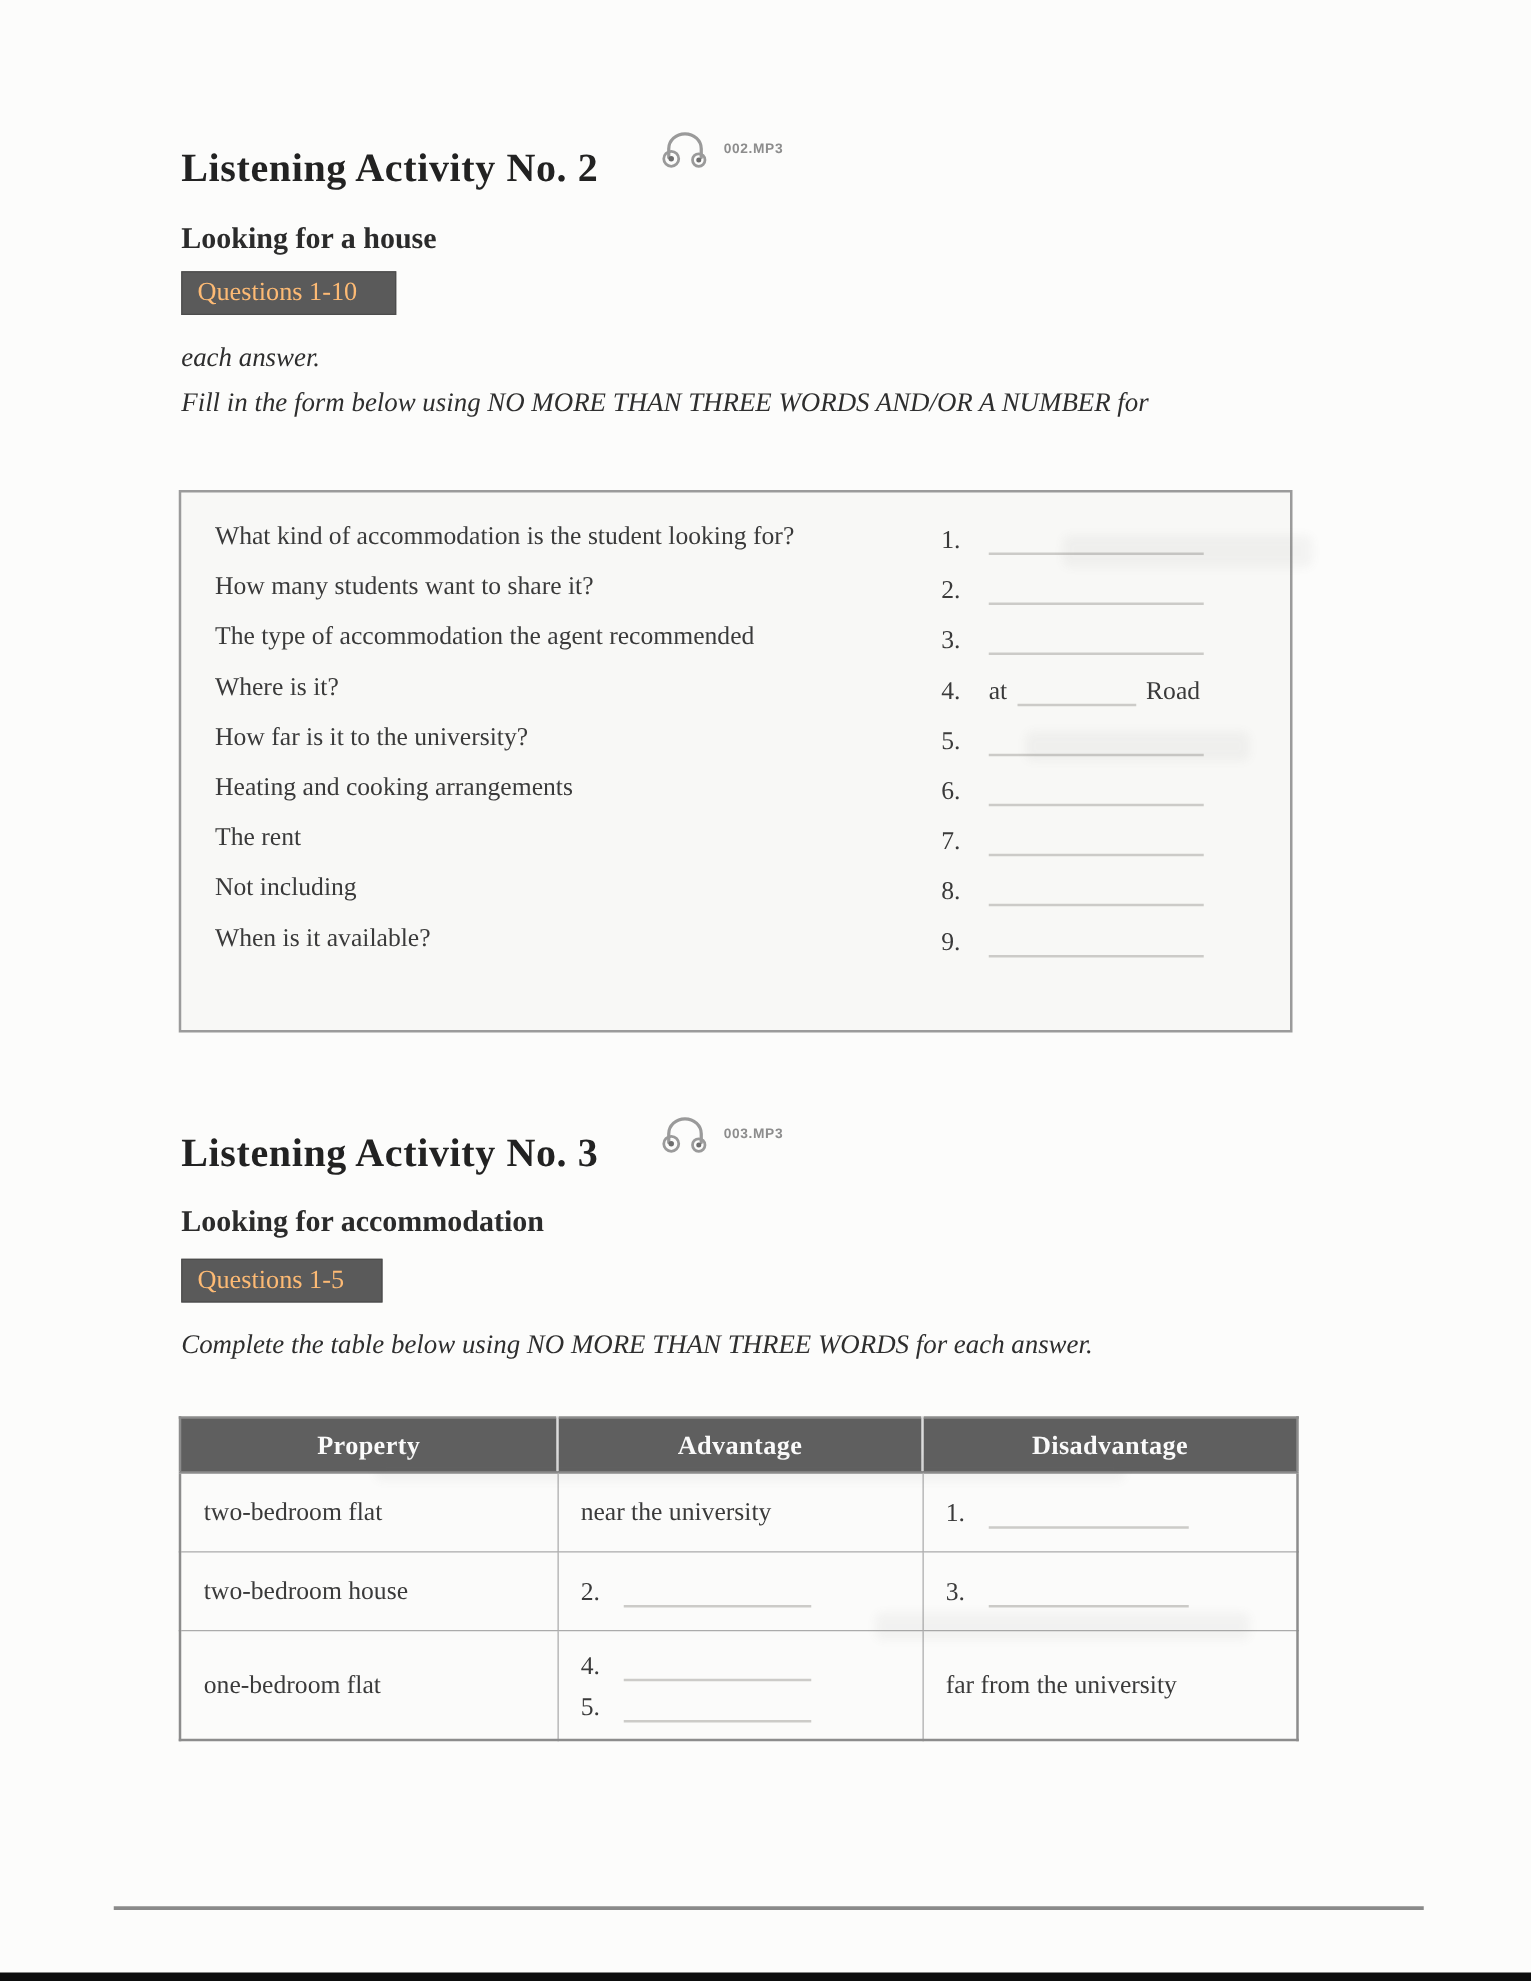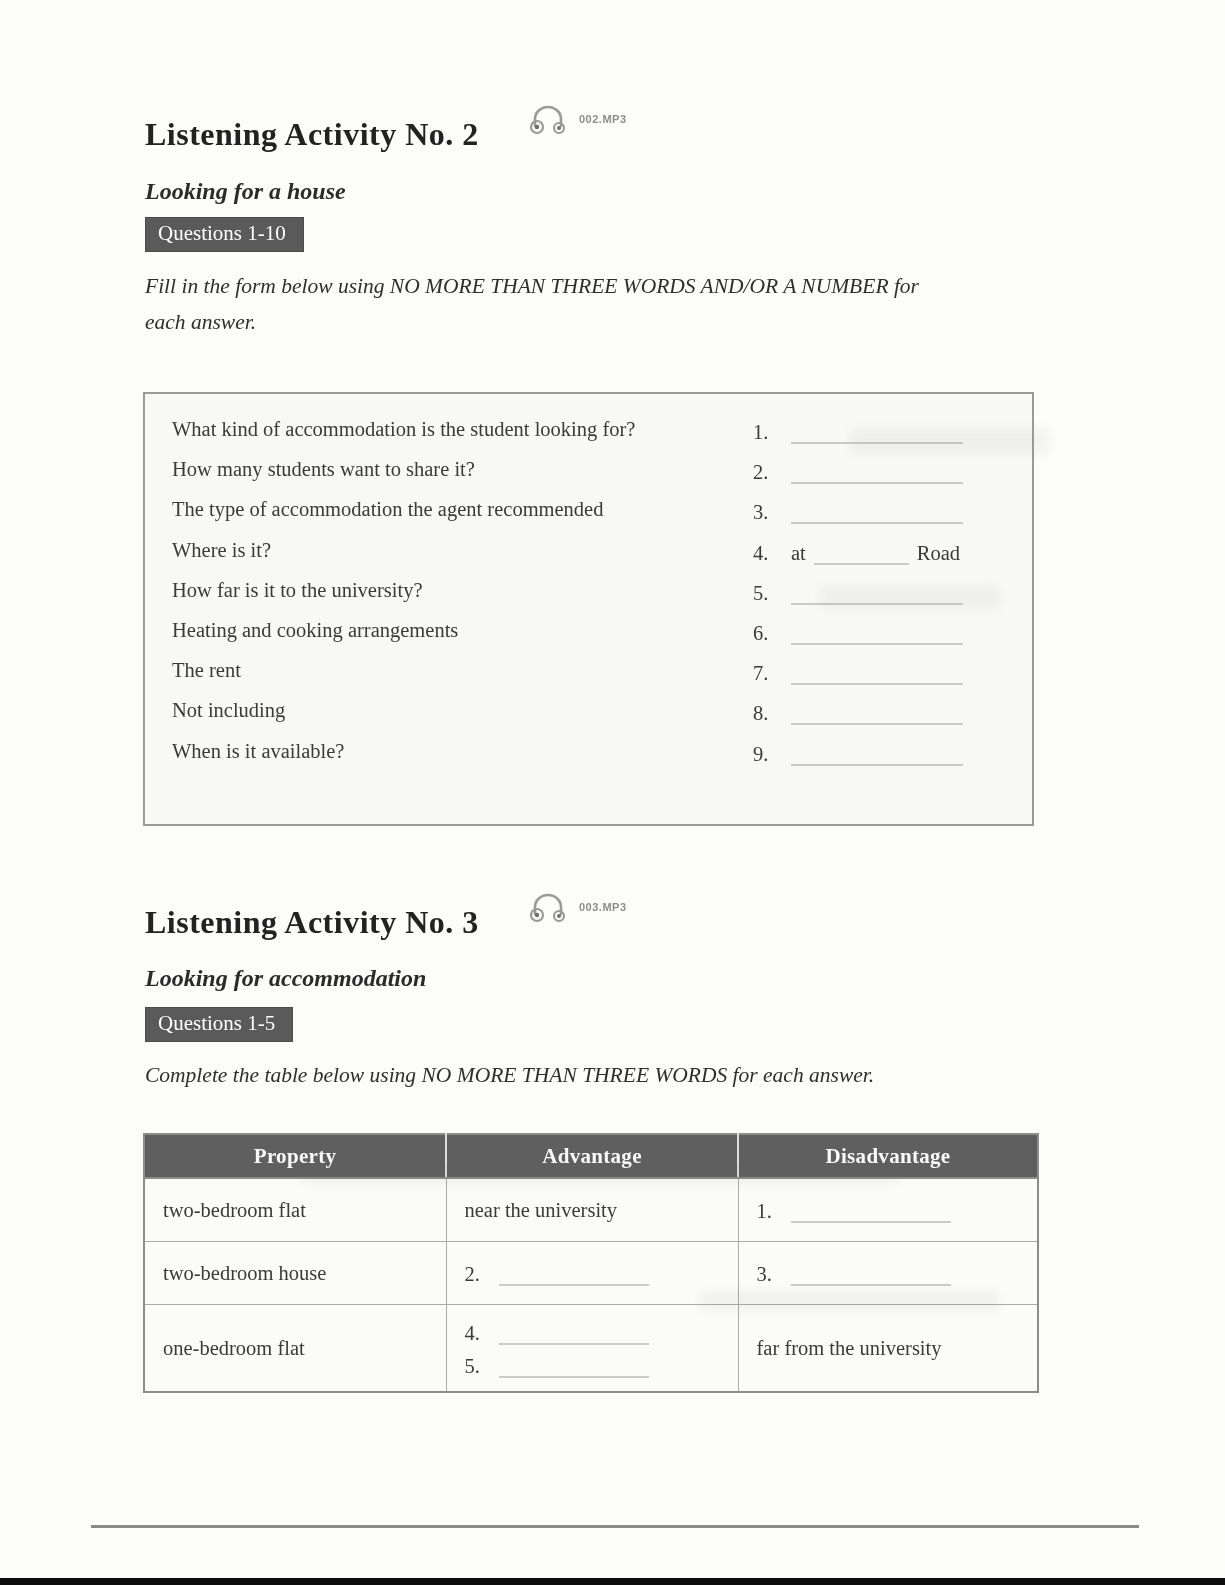--- a/index.html
+++ b/index.html
@@ -16,26 +16,26 @@
   }
   .audio-tag{
     position:absolute;display:flex;align-items:center;gap:9px;
   }
   .audio-tag .mp3{
     font-family:"Liberation Sans","DejaVu Sans",sans-serif;
     font-size:11px;font-weight:bold;color:#8d8d8d;letter-spacing:.5px;
   }
   .subtitle{
     position:absolute;left:145px;
-    font-size:24px;font-weight:bold;color:#2b2b2b;font-style:italic;
+    font-size:24px;font-weight:bold;color:#2b2b2b;
   }
   .badge{
     position:absolute;left:145px;
-    background:#5a5a5a;color:#ffffff;
-    font-size:21px;padding:3px 17px 5px 12px;
+    background:#5a5a5a;color:#fdba74;
+    font-size:21px;padding:3px 30px 5px 12px;
     border:1px solid #4c4c4c;
   }
   .instr{
     position:absolute;left:145px;
     font-size:21.5px;font-style:italic;color:#2e2e2e;
     line-height:36px;
   }
   
   .form-box{
     position:absolute;left:143px;top:382px;width:891px;height:434px;
@@ -115,22 +115,22 @@
     <circle cx="31" cy="26" r="2" fill="#6e6e6e"></circle>
   </svg>
   <span class="mp3">002.MP3</span>
 </div>
 
 <h2 class="subtitle" style="top:158px;">Looking for a house</h2>
 
 <div class="badge" style="top:217px;">Questions 1-10</div>
 
 <div class="instr" style="top:268px;">
+  <div>each answer.</div>
   <div>Fill in the form below using NO MORE THAN THREE WORDS AND/OR A NUMBER for</div>
-  <div>each answer.</div>
 </div>
 
 <div class="form-box">
   <div class="frow">
     <span class="q">What kind of accommodation is the student looking for?</span>
     <span class="ans">
         <span class="num">1.</span>
         <span class="ul w172"></span>
       </span>
   </div>

